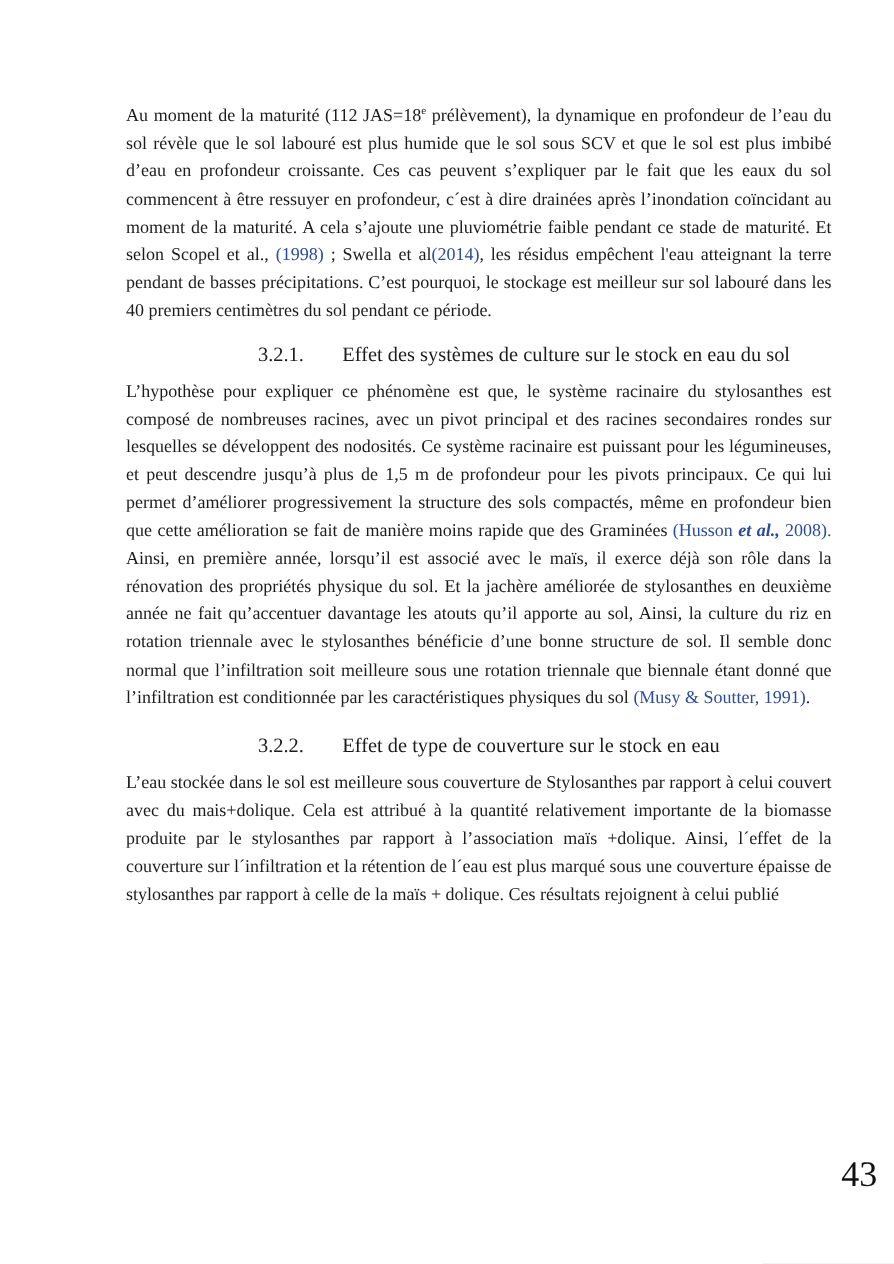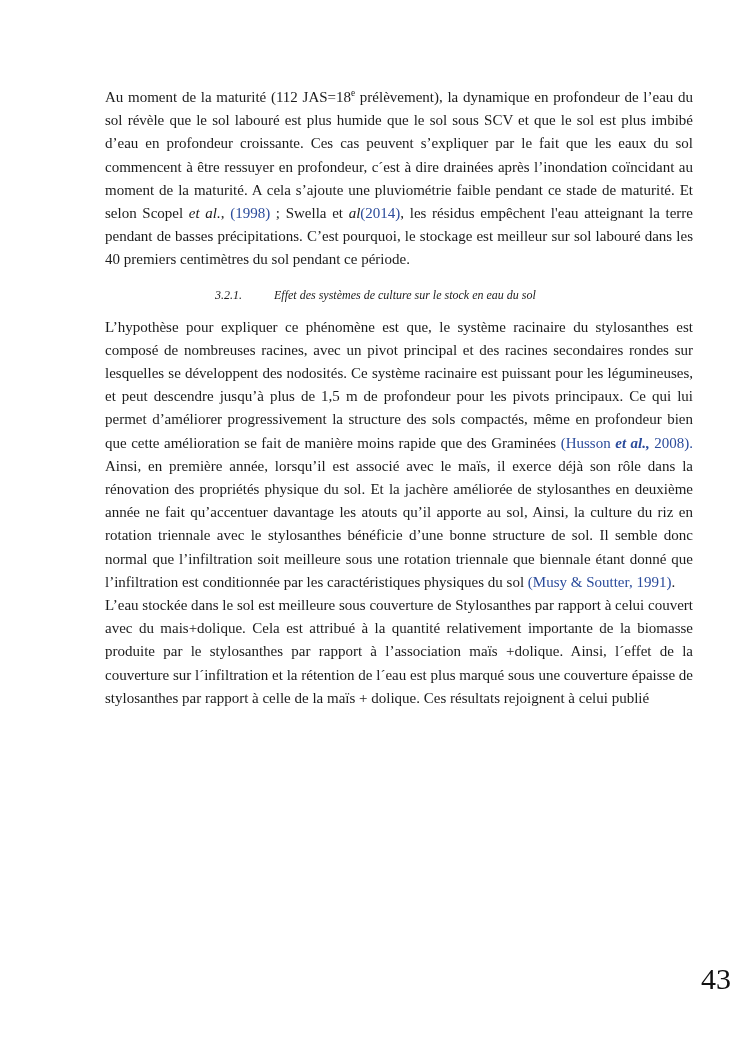--- a/index.html
+++ b/index.html
@@ -17,36 +17,35 @@
     left:105px;top:86px;
     width:588px;
   }
   p.body{
     margin:0;
     font-size:15px;
     line-height:23.2px;
     text-align:justify;
   }
   sup{font-size:0.62em;line-height:0;vertical-align:super;}
-  .run-italic{font-style:italic;}
+  .run-italic{}
   .run-cite{color:var(--cite-color,#2a4b9b);}
   .run-citeitalic{color:var(--cite-color,#2a4b9b);font-style:italic;font-weight:bold;}
   .h2{
     margin:13px 0 0 0;
     padding-left:17px;
     text-indent:-9px;
     font-weight:bold;
     font-size:16.5px;
     line-height:28.5px;
     text-align:justify;
   }
   .h3{
     margin:12px 0 9px 110px;
-    font-style:italic;
-    font-size:12px;
+    font-size:17px;
     line-height:23px;
   }
   .h3-title{margin-left:32px;}
   .gap-before-h3{margin-top:16px;}
   .page-number{
     position:absolute;
     right:14px;top:962px;
     font-size:30px;
     line-height:34px;
     color:#111;
@@ -61,19 +60,22 @@
     <p class="body"><span>Au moment de la maturité (112 JAS=18</span><sup class="run-sup">e</sup><span> prélèvement), la dynamique en profondeur de l’eau du sol révèle que le sol labouré est plus humide que le sol sous SCV et que le sol est plus imbibé d’eau en profondeur croissante. Ces cas peuvent s’expliquer par le fait que les eaux du sol commencent à être ressuyer en profondeur, c´est à dire drainées après l’inondation coïncidant au moment de la maturité. A cela s’ajoute une pluviométrie faible pendant ce stade de maturité. Et selon Scopel </span><span class="run-italic">et al.</span><span>, </span><span class="run-cite">(1998)</span><span> ; Swella et </span><span class="run-italic">al</span><span class="run-cite">(2014)</span><span>, les résidus empêchent l'eau atteignant la terre pendant de basses précipitations. C’est pourquoi, le stockage est meilleur sur sol labouré dans les 40 premiers centimètres du sol pendant ce période.</span></p>
 
 
     <div class="h3">
       <span class="h3-num">3.2.1.</span><span class="h3-title">Effet des systèmes de culture sur le stock en eau du sol</span>
     </div>
 
 
     <p class="body"><span>L’hypothèse pour expliquer ce phénomène est que, le système racinaire du stylosanthes est composé de nombreuses racines, avec un pivot principal et des racines secondaires rondes sur lesquelles se développent des nodosités. Ce système racinaire est  puissant pour les légumineuses, et peut descendre jusqu’à plus de 1,5 m de profondeur pour les pivots principaux. Ce qui lui permet d’améliorer progressivement la structure des sols compactés, même en profondeur bien que cette amélioration se fait de manière moins rapide que des Graminées </span><span class="run-cite">(Husson </span><span class="run-citeitalic">et al.,</span><span class="run-cite"> 2008).</span><span> Ainsi, en première année, lorsqu’il est associé avec le maïs, il exerce déjà son rôle dans la rénovation des propriétés physique du sol. Et la jachère améliorée de stylosanthes en deuxième année ne fait qu’accentuer davantage les atouts qu’il apporte au sol, Ainsi, la culture du riz en rotation triennale avec le stylosanthes bénéficie d’une bonne structure de sol. Il semble donc normal que l’infiltration soit meilleure sous une rotation triennale que biennale étant donné que l’infiltration est conditionnée par les caractéristiques physiques du sol </span><span class="run-cite">(Musy &amp; Soutter, 1991)</span><span>.</span></p>
 
+    <div class="h3 gap-before-h3">
+      <span class="h3-num">3.2.2.</span><span class="h3-title">Effet de type de couverture sur le stock en eau</span>
+    </div>
 
     <p class="body"><span>L’eau stockée dans le sol est meilleure sous couverture de Stylosanthes par rapport à celui couvert avec du mais+dolique. Cela est attribué à la quantité relativement importante de la biomasse produite par le stylosanthes par rapport à l’association maïs +dolique. Ainsi, l´effet de la couverture sur l´infiltration et la rétention de l´eau est plus marqué sous une couverture épaisse de stylosanthes par rapport à celle de la maïs + dolique. Ces résultats rejoignent à celui publié</span></p>
 
   </div>
 
   <div class="page-number">43</div>
 </div>
 
 </body></html>

